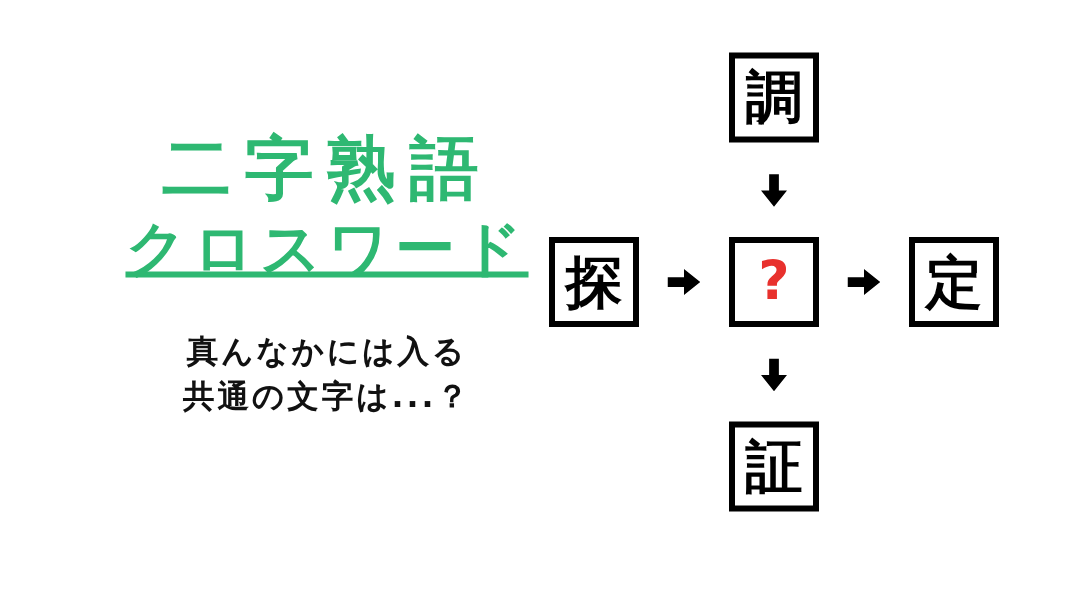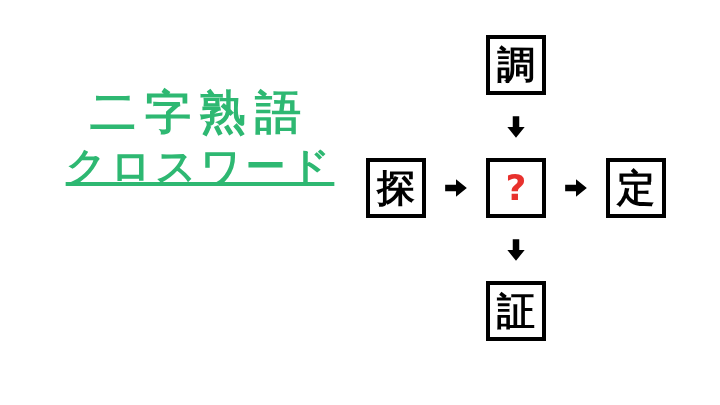--- a/index.html
+++ b/index.html
@@ -18,21 +18,21 @@
     position: absolute;
     inset: 0;
     width: 720px;
     height: 405px;
     background: #ffffff;
   }
 
   
   .left-block {
     position: absolute;
-    left: 28px;
+    left: 46px;
     top: 86px;
     width: 344px;
     text-align: center;
   }
   .title-line1 {
     font-size: 46px;
     font-weight: 900;
     color: var(--title-green, #2eb872);
     letter-spacing: 9px;
     line-height: 1.15;
@@ -100,20 +100,22 @@
 </style>
 </head>
 <body>
 
 <div class="canvas">
 
   <div class="left-block">
     <div class="title-line1">二字熟語</div>
     <div class="title-line2">クロスワード</div>
     <div class="subtitle">
+      <div>真んなかには入る</div>
+      <div>共通の文字は...？</div>
     </div>
   </div>
 
   <div class="puzzle">
 
     <div class="cell box pos-top">
       <span>調</span>
     </div>
 
     <div class="cell arrow pos-arrow-tc">

